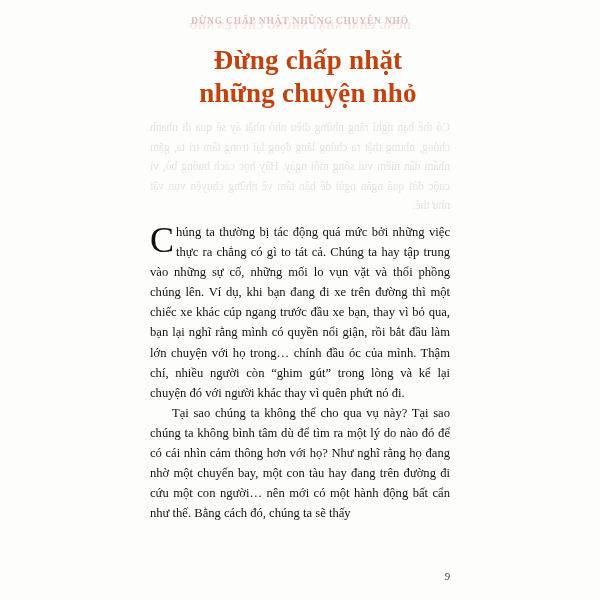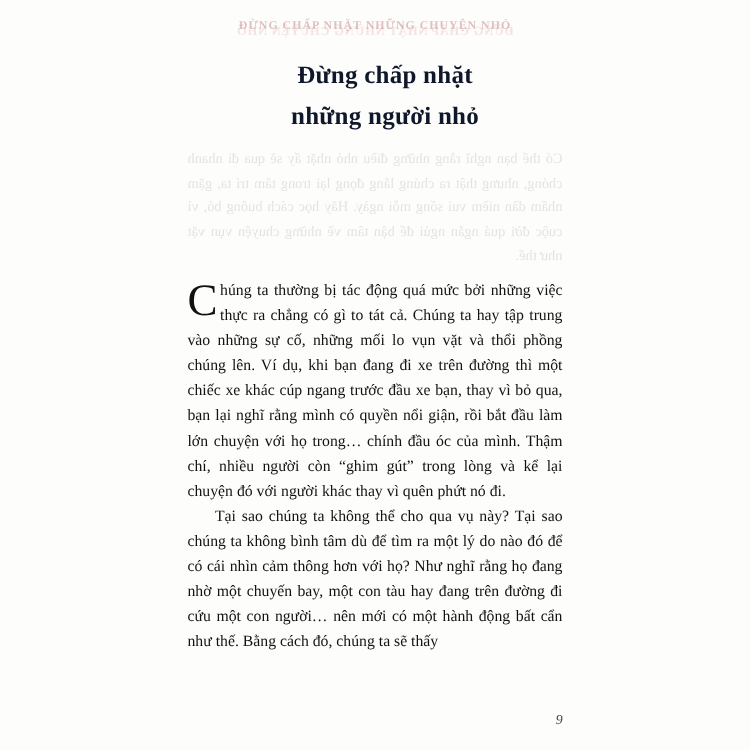--- a/index.html
+++ b/index.html
@@ -73,23 +73,23 @@
 
   
   .chapter-title {
     position: absolute;
     top: 44px;
     left: 148px;
     width: 320px;
     text-align: center;
     font-family: "Liberation Serif", serif;
     font-weight: bold;
-    font-size: 20px;
+    font-size: 27px;
     line-height: 33px;
-    color: #0f172a;
+    color: #c2410c;
     letter-spacing: 0.2px;
   }
 
   
   .body-col {
     position: absolute;
     top: 222px;
     left: 150px;
     width: 300px;
   }
@@ -136,21 +136,21 @@
 
   <div class="ghost-layer">
     <div class="ghost-header">ĐỪNG CHẤP NHẶT NHỮNG CHUYỆN NHỎ</div>
     <div class="ghost-body">Có thể bạn nghĩ rằng những điều nhỏ nhặt ấy sẽ qua đi nhanh chóng, nhưng thật ra chúng lắng đọng lại trong tâm trí ta, gặm nhấm dần niềm vui sống mỗi ngày. Hãy học cách buông bỏ, vì cuộc đời quá ngắn ngủi để bận tâm về những chuyện vụn vặt như thế.</div>
   </div>
 
   <div class="running-head">ĐỪNG CHẤP NHẶT NHỮNG CHUYỆN NHỎ</div>
 
   <div class="chapter-title">
     <div>Đừng chấp nhặt</div>
-    <div>những người nhỏ</div>
+    <div>những chuyện nhỏ</div>
   </div>
 
   <div class="body-col">
     <p class="para first"><span class="dropcap">C</span><span>húng ta thường bị tác động quá mức bởi những việc thực ra chẳng có gì to tát cả. Chúng ta hay tập trung vào những sự cố, những mối lo vụn vặt và thổi phồng chúng lên. Ví dụ, khi bạn đang đi xe trên đường thì một chiếc xe khác cúp ngang trước đầu xe bạn, thay vì bỏ qua, bạn lại nghĩ rằng mình có quyền nổi giận, rồi bắt đầu làm lớn chuyện với họ trong… chính đầu óc của mình. Thậm chí, nhiều người còn “ghim gút” trong lòng và kể lại chuyện đó với người khác thay vì quên phứt nó đi.</span></p>
     <p class="para"><span>Tại sao chúng ta không thể cho qua vụ này? Tại sao chúng ta không bình tâm dù để tìm ra một lý do nào đó để có cái nhìn cảm thông hơn với họ? Như nghĩ rằng họ đang nhờ một chuyến bay, một con tàu hay đang trên đường đi cứu một con người… nên mới có một hành động bất cẩn như thế. Bằng cách đó, chúng ta sẽ thấy</span></p>
   </div>
 
   <div class="page-number">9</div>
 
 </div>

